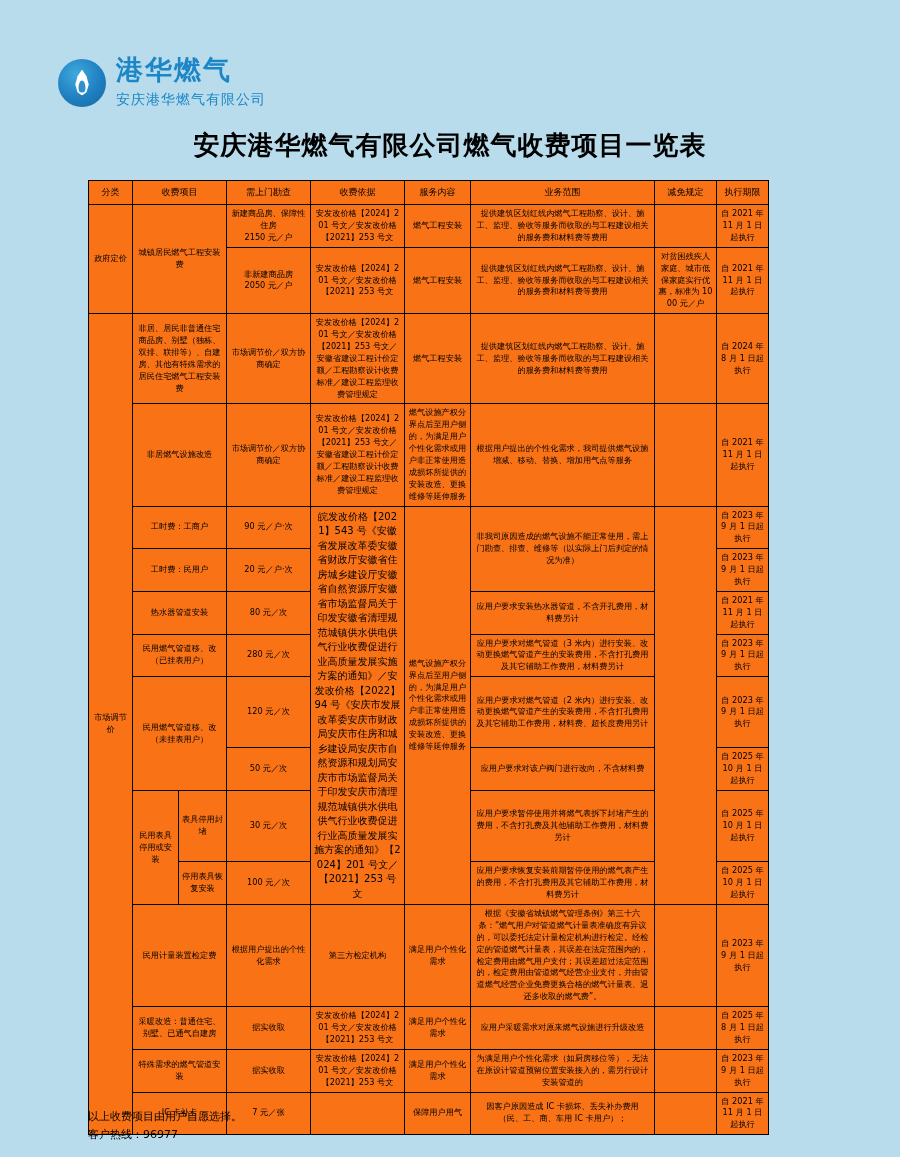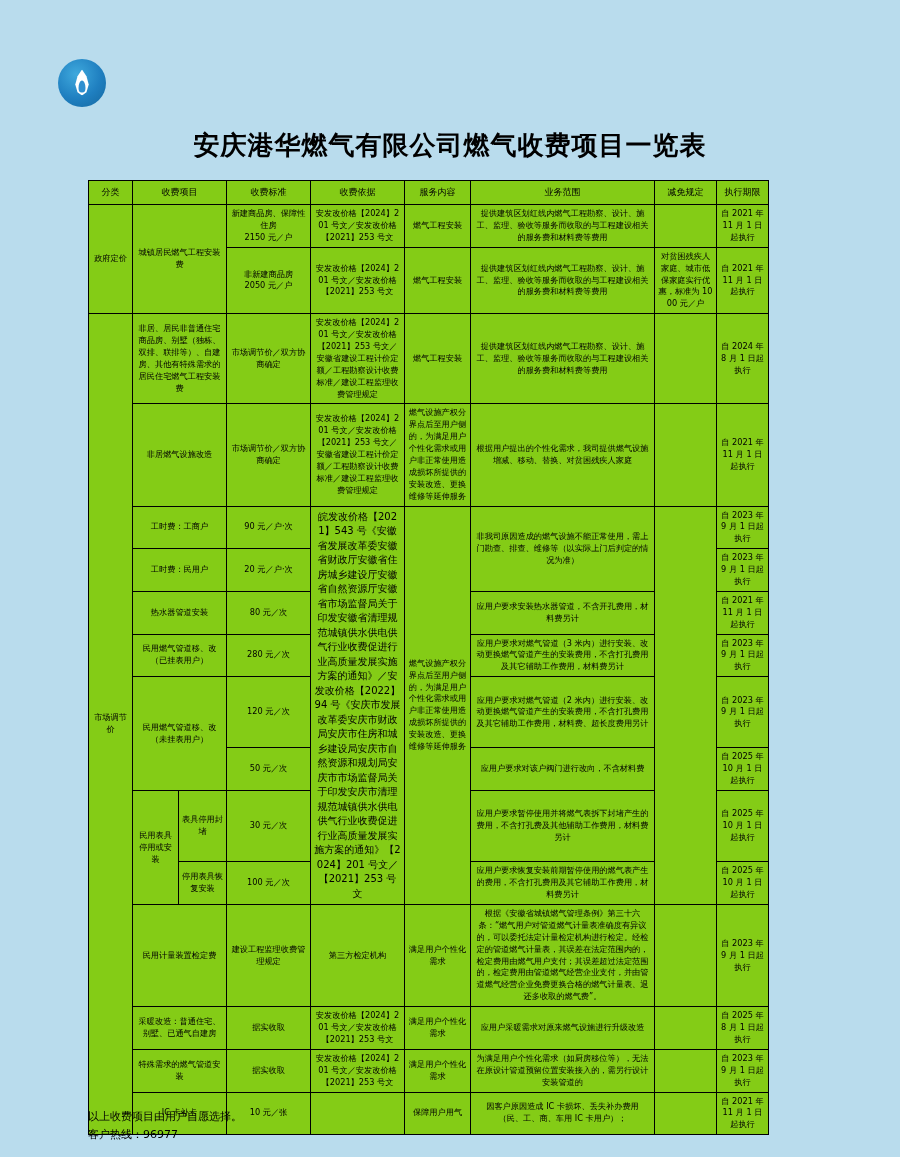--- a/index.html
+++ b/index.html
@@ -91,21 +91,21 @@
     font-family: "DejaVu Sans", sans-serif;
   }
   
   table.fee {
     position: absolute;
     left: 88px;
     top: 180px;
     width: 608px;
     border-collapse: collapse;
     table-layout: fixed;
-    background: #84cc16;
+    background: #f97316;
   }
   table.fee td, table.fee th {
     border: 1px solid #000;
     font-size: 8.2px;
     line-height: 1.45;
     padding: 3px 3px;
     text-align: center;
     vertical-align: middle;
     word-break: break-all;
   }
@@ -148,20 +148,24 @@
   }
 </style>
 </head>
 <body>
 
 <div class="page">
 
   <div class="logo-block">
     <div class="logo-mark">
       <div class="flame"></div>
+    </div>
+    <div class="logo-text-wrap">
+      <div class="logo-title">港华燃气</div>
+      <div class="logo-sub">安庆港华燃气有限公司</div>
     </div>
   </div>
 
   <div class="doc-title">安庆港华燃气有限公司燃气收费项目一览表</div>
 
   <table class="fee">
     <colgroup>
       <col class="c1">
         <col class="c2a">
         <col class="c2b">
@@ -169,21 +173,21 @@
         <col class="c4">
         <col class="c5">
         <col class="c6">
         <col class="c7">
         <col class="c8">
     </colgroup>
     <thead>
       <tr>
         <th>分类</th>
         <th colspan="2">收费项目</th>
-        <th>收费标准</th>
+        <th>需上门勘查</th>
         <th>收费依据</th>
         <th>服务内容</th>
         <th>业务范围</th>
         <th>减免规定</th>
         <th>执行期限</th>
       </tr>
     </thead>
     <tbody>
 
       <tr>
@@ -217,21 +221,21 @@
         <td class="biz">提供建筑区划红线内燃气工程勘察、设计、施工、监理、验收等服务而收取的与工程建设相关的服务费和材料费等费用</td>
         <td></td>
         <td>自 2024 年 8 月 1 日起执行</td>
       </tr>
 
       <tr>
         <td colspan="2">非居燃气设施改造</td>
         <td>市场调节价／双方协商确定</td>
         <td class="basis">安发改价格【2024】201 号文／安发改价格【2021】253 号文／安徽省建设工程计价定额／工程勘察设计收费标准／建设工程监理收费管理规定</td>
         <td class="biz">燃气设施产权分界点后至用户侧的，为满足用户个性化需求或用户非正常使用造成损坏所提供的安装改造、更换维修等延伸服务</td>
-        <td class="biz">根据用户提出的个性化需求，我司提供燃气设施增减、移动、替换、对贫困残疾人家庭</td>
+        <td class="biz">根据用户提出的个性化需求，我司提供燃气设施增减、移动、替换、增加用气点等服务</td>
         <td></td>
         <td>自 2021 年 11 月 1 日起执行</td>
       </tr>
 
       <tr>
         <td colspan="2">工时费：工商户</td>
         <td>90 元／户·次</td>
         <td class="basis" rowspan="8" style="font-size:10px">皖发改价格【2021】543 号《安徽省发展改革委安徽省财政厅安徽省住房城乡建设厅安徽省自然资源厅安徽省市场监督局关于印发安徽省清理规范城镇供水供电供气行业收费促进行业高质量发展实施方案的通知》／安发改价格【2022】94 号《安庆市发展改革委安庆市财政局安庆市住房和城乡建设局安庆市自然资源和规划局安庆市市场监督局关于印发安庆市清理规范城镇供水供电供气行业收费促进行业高质量发展实施方案的通知》【2024】201 号文／【2021】253 号文</td>
         <td class="biz" rowspan="8">燃气设施产权分界点后至用户侧的，为满足用户个性化需求或用户非正常使用造成损坏所提供的安装改造、更换维修等延伸服务</td>
         <td class="biz" rowspan="2">非我司原因造成的燃气设施不能正常使用，需上门勘查、排查、维修等（以实际上门后判定的情况为准）</td>
@@ -282,21 +286,21 @@
 
       <tr>
         <td>停用表具恢复安装</td>
         <td>100 元／次</td>
         <td class="biz">应用户要求恢复安装前期暂停使用的燃气表产生的费用，不含打孔费用及其它辅助工作费用，材料费另计</td>
         <td>自 2025 年 10 月 1 日起执行</td>
       </tr>
 
       <tr>
         <td colspan="2">民用计量装置检定费</td>
-        <td>建设工程监理收费管理规定</td>
+        <td>根据用户提出的个性化需求</td>
         <td>第三方检定机构</td>
         <td>满足用户个性化需求</td>
         <td class="biz">根据《安徽省城镇燃气管理条例》第三十六条：“燃气用户对管道燃气计量表准确度有异议的，可以委托法定计量检定机构进行检定。经检定的管道燃气计量表，其误差在法定范围内的，检定费用由燃气用户支付；其误差超过法定范围的，检定费用由管道燃气经营企业支付，并由管道燃气经营企业免费更换合格的燃气计量表、退还多收取的燃气费”。</td>
         <td></td>
         <td>自 2023 年 9 月 1 日起执行</td>
       </tr>
 
       <tr>
         <td colspan="2">采暖改造：普通住宅、别墅、已通气自建房</td>
         <td>据实收取</td>
@@ -312,21 +316,21 @@
         <td>据实收取</td>
         <td class="basis">安发改价格【2024】201 号文／安发改价格【2021】253 号文</td>
         <td>满足用户个性化需求</td>
         <td class="biz">为满足用户个性化需求（如厨房移位等），无法在原设计管道预留位置安装接入的，需另行设计安装管道的</td>
         <td></td>
         <td>自 2023 年 9 月 1 日起执行</td>
       </tr>
 
       <tr>
         <td colspan="2">IC 卡补卡</td>
-        <td>10 元／张</td>
+        <td>7 元／张</td>
         <td></td>
         <td>保障用户用气</td>
         <td class="biz">因客户原因造成 IC 卡损坏、丢失补办费用（民、工、商、车用 IC 卡用户）；</td>
         <td></td>
         <td>自 2021 年 11 月 1 日起执行</td>
       </tr>
     </tbody>
   </table>
 
   <div class="footer-left">

